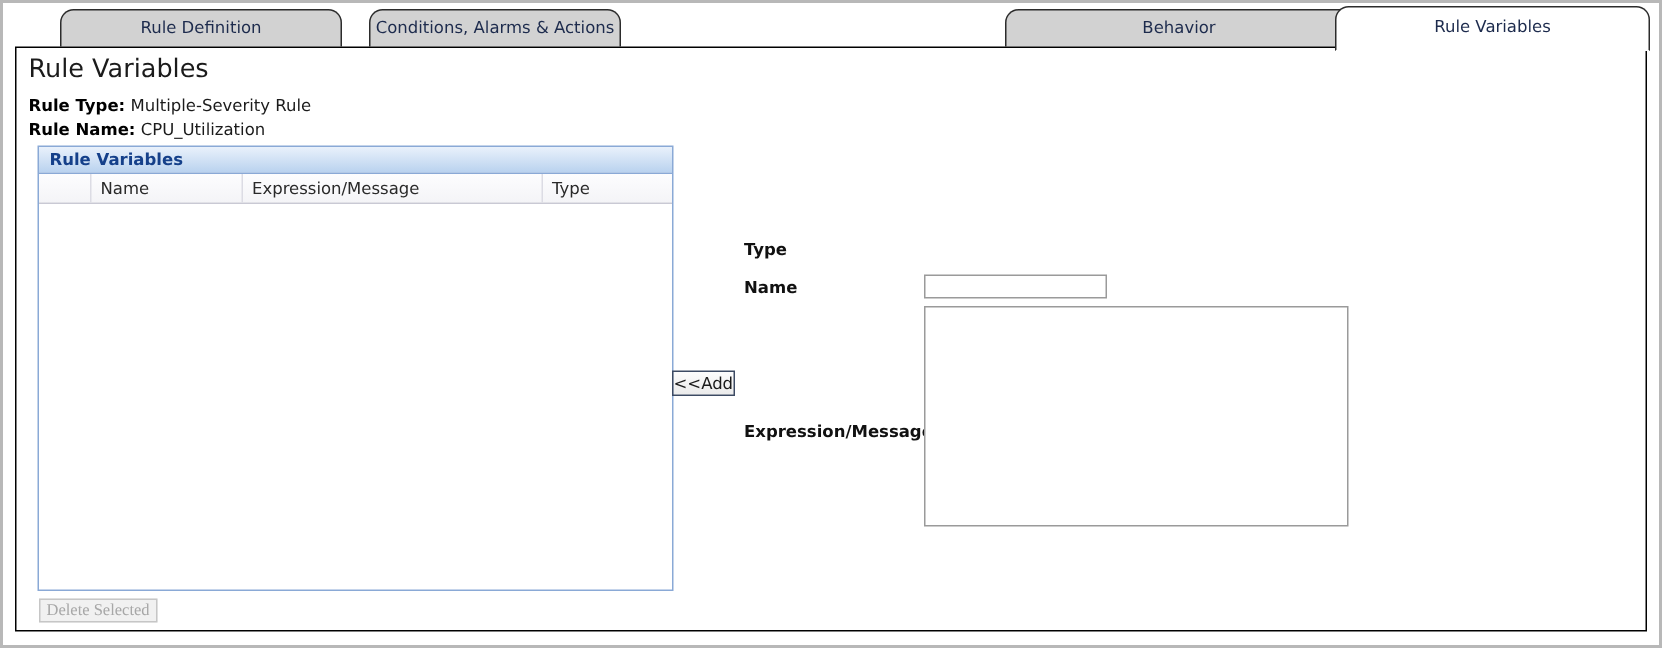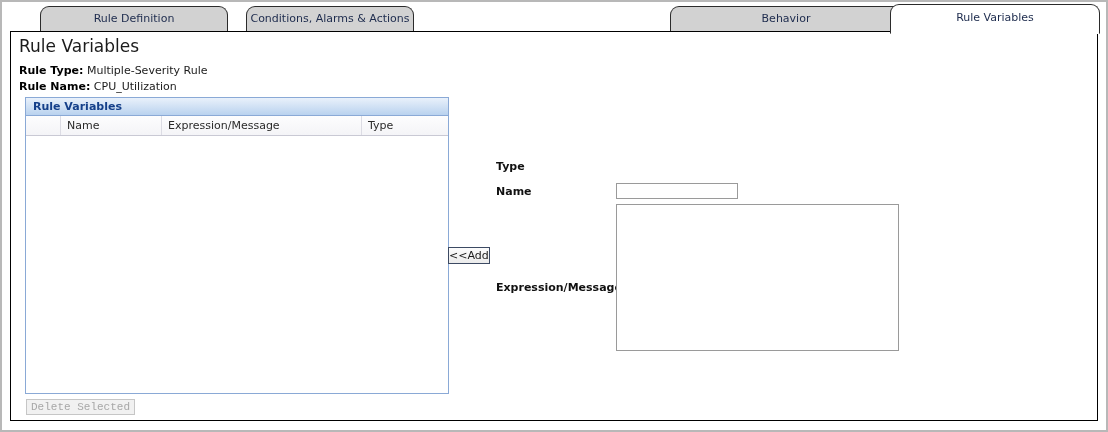--- a/index.html
+++ b/index.html
@@ -155,21 +155,21 @@
   }
 
   .delete-btn {
     position: absolute;
     left: 15px;
     top: 367px;
     height: 16px;
     line-height: 14px;
     padding: 0 4px;
     font-size: 11px;
-    font-family: Liberation Mono, monospace;
+    font-family: Liberation Serif, serif;
     color: #a7a7a7;
     background: #f1f1f1;
     border: 1px solid #c6c6c6;
     box-sizing: border-box;
     white-space: nowrap;
   }
 
   
   .form-label {
     position: absolute;

